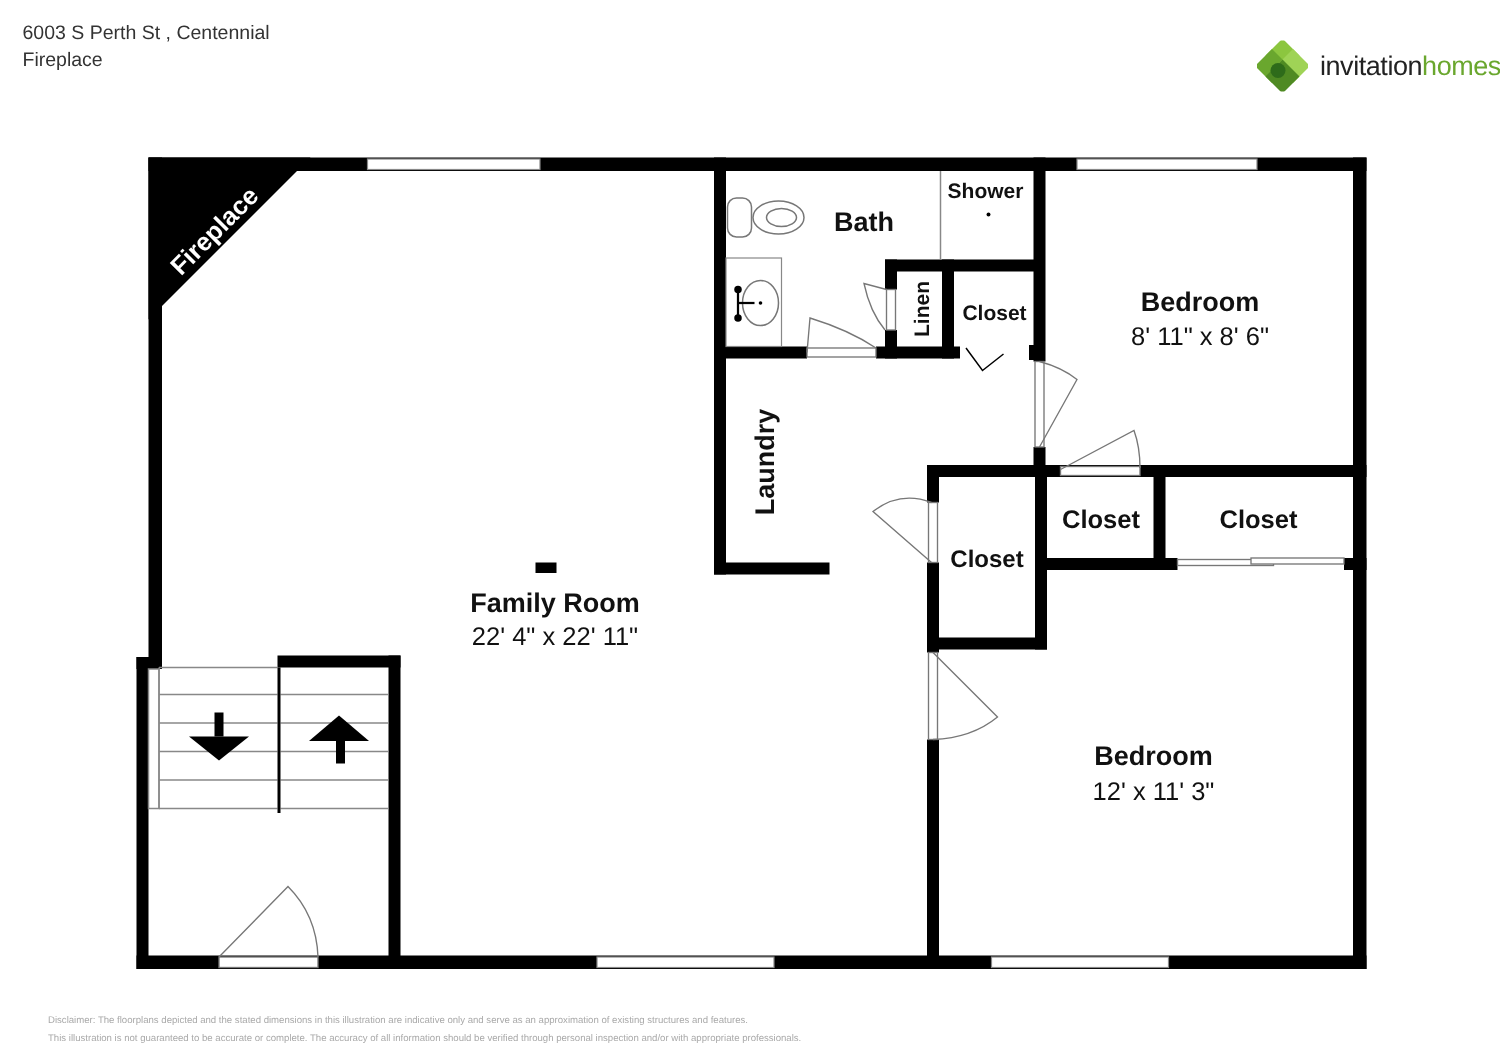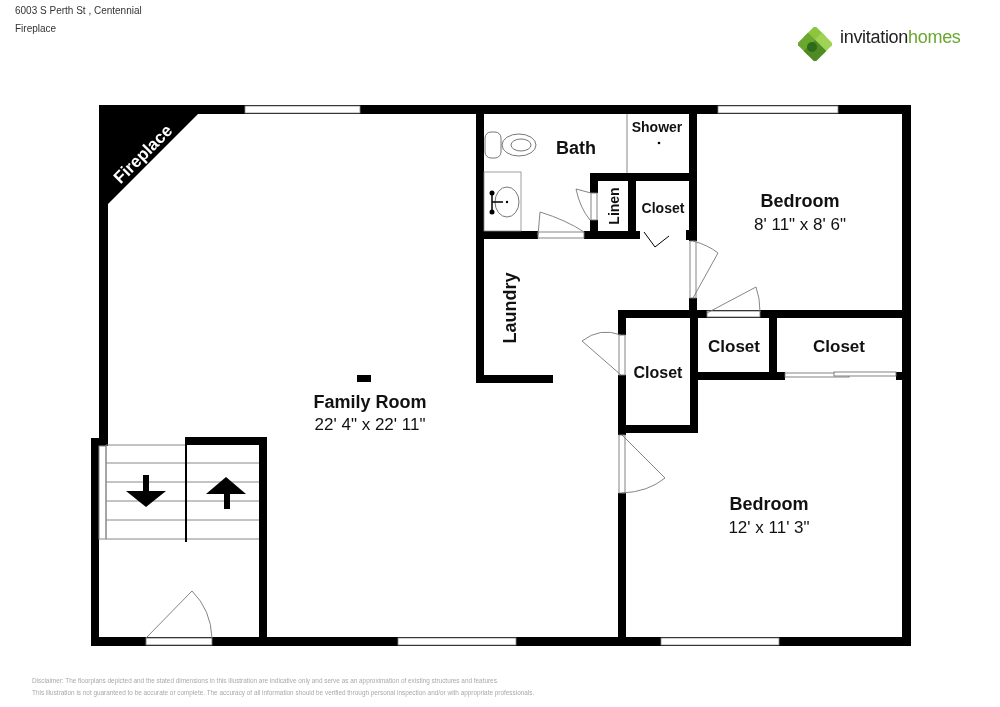--- a/index.html
+++ b/index.html
@@ -1,18 +1,18 @@
 <!DOCTYPE html>
 <html><head>
   <meta charset="utf-8">
   <style>
     html, body { margin:0; padding:0; background:#ffffff; }
     body { width:1000px; height:707px; position:relative; overflow:hidden; font-family:"Liberation Sans", sans-serif; }
-    .header { position:absolute; left:15px; top:2px; font-size:10px; color:#333; line-height:18px; }
-    .logo { position:absolute; left:798px; top:27px; display:flex; }
+    .header { position:absolute; left:15px; top:13px; font-size:13px; color:#333; line-height:18px; }
+    .logo { position:absolute; left:838px; top:27px; display:flex; align-items:center; }
     .logo-text { font-size:18px; margin-left:8px; letter-spacing:-0.3px; }
     .logo-text .w1 { color:#222; }
     .logo-text .w2 { color:#6aa72e; }
     .disclaimer { position:absolute; left:32px; top:675px; font-size:6.4px; color:#a9a9a9; line-height:12px; }
     svg.plan { position:absolute; left:0; top:0; }
     .lbl { font-family:"Liberation Sans", sans-serif; fill:#111; }
     .rb { font-weight:bold; font-size:18px; }
     .rd { font-size:17px; }
     .sb { font-weight:bold; font-size:16px; }
     .xs { font-weight:bold; font-size:14px; }

